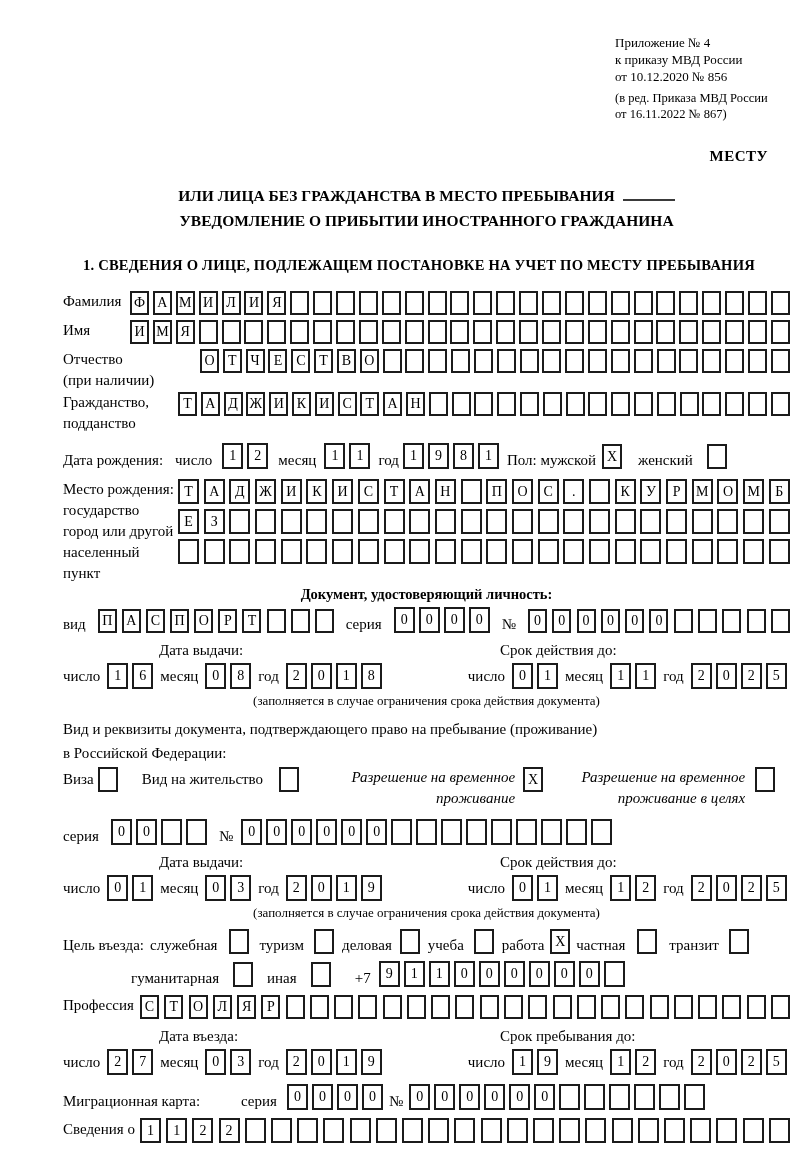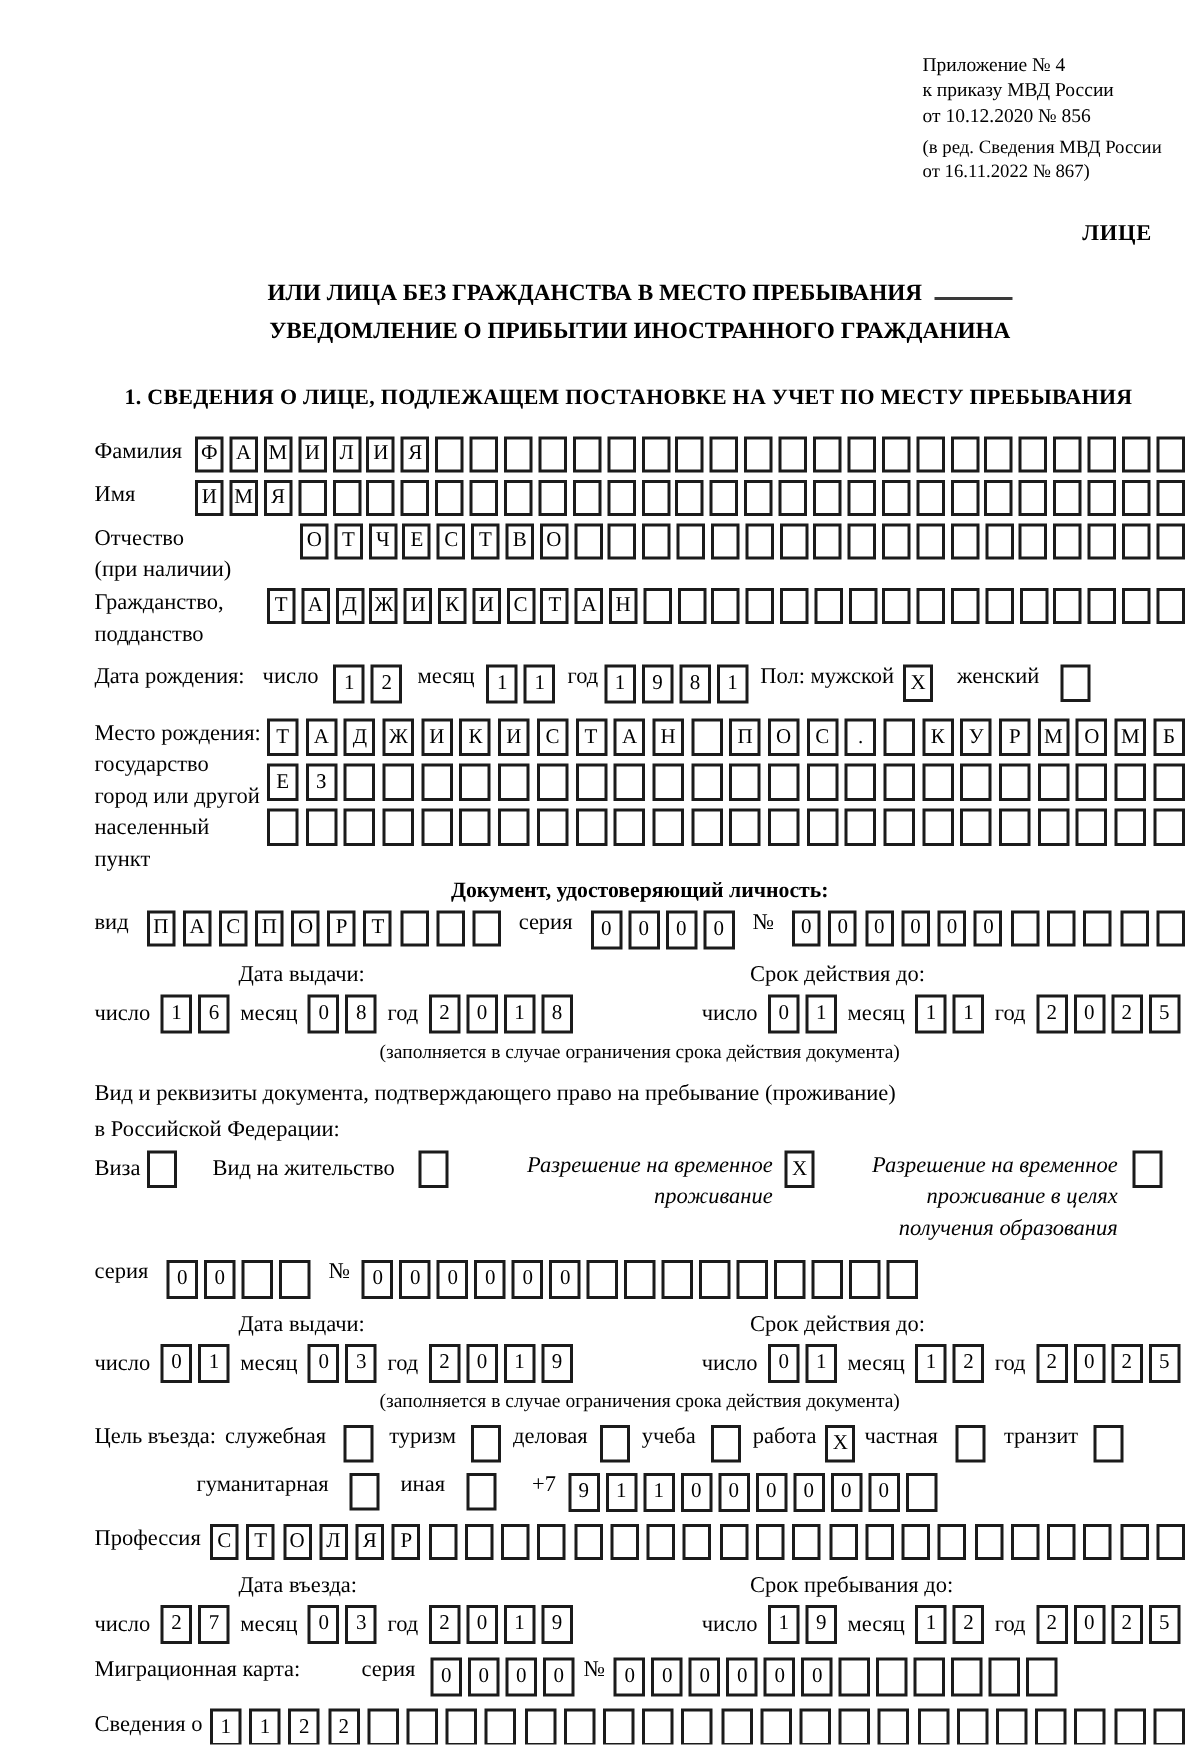--- a/index.html
+++ b/index.html
@@ -6,21 +6,21 @@
   body{width:800px;height:1163px;overflow:hidden;color:#000;
        font-family:"Liberation Serif","DejaVu Serif",serif;font-size:15px;}
   .page{padding:34px 10px 0 63px;position:relative;width:727px;}
   .hdr{margin-left:552px;font-size:13px;line-height:17px;}
   .hdr .ed{margin-top:5px;font-size:12.5px;line-height:16px;}
   .forma{text-align:right;font-weight:bold;font-size:15px;margin:26px 22px 0 0;letter-spacing:.5px;}
   .title{text-align:center;font-weight:bold;font-size:15.5px;line-height:25px;margin-top:18px;}
   .blank{display:inline-block;width:52px;border-bottom:2.5px solid #3a3a3a;height:14px;margin-left:8px;}
   .sec1{font-weight:bold;font-size:14.6px;margin-top:24px;letter-spacing:.2px;margin-left:20px;}
   .row{display:flex;align-items:flex-start;}
-  .inline{align-items:flex-start;}
+  .inline{align-items:flex-end;}
   .label{line-height:21px;}
   .boxes{display:flex;justify-content:space-between;flex:none;}
   .cell{box-sizing:border-box;width:19px;height:24px;border:2px solid #1b1b1b;background:#fff;
         display:flex;align-items:center;justify-content:center;font-size:14px;flex:none;}
   .boxes--wide .cell{width:21px;height:25px;}
   .boxes--date{justify-content:flex-start;}
   .boxes--date .cell{width:21px;height:26px;margin-right:4px;}
   .boxes--date .cell:last-child{margin-right:0;}
   .boxes--cb .cell{width:20px;height:25px;}
   .stack34 > .boxes{margin-bottom:5px;}
@@ -38,25 +38,25 @@
 </style>
 </head>
 <body>
 
 <div class="page">
 
   <div class="hdr">
     <div>Приложение № 4</div>
     <div>к приказу МВД России</div>
     <div>от 10.12.2020 № 856</div>
-    <div class="ed">(в ред. Сведения МВД России</div>
+    <div class="ed">(в ред. Приказа МВД России</div>
     <div class="ed" style="margin-top:0">от 16.11.2022 № 867)</div>
   </div>
 
-  <div class="forma">ЛИЦЕ</div>
+  <div class="forma">МЕСТУ</div>
 
   <div class="title">
     <div>
       <span>ИЛИ ЛИЦА БЕЗ ГРАЖДАНСТВА В МЕСТО ПРЕБЫВАНИЯ</span><span class="blank"></span>
     </div>
     <div>УВЕДОМЛЕНИЕ О ПРИБЫТИИ ИНОСТРАННОГО ГРАЖДАНИНА</div>
   </div>
 
   <div class="sec1">1. СВЕДЕНИЯ О ЛИЦЕ, ПОДЛЕЖАЩЕМ ПОСТАНОВКЕ НА УЧЕТ ПО МЕСТУ ПРЕБЫВАНИЯ</div>
 
@@ -419,21 +419,20 @@
     <div class="tcol ml20" style="width:196px">
       <div>Разрешение на временное</div>
       <div>проживание</div>
     </div>
     <span class="boxes boxes--cb ml8">
         <span class="cell">X</span>
       </span>
     <div class="tcol ml16" style="width:186px">
       <div>Разрешение на временное</div>
       <div>проживание в целях</div>
-      <div>получения образования</div>
     </div>
     <span class="boxes boxes--cb ml10">
         <span class="cell"></span>
       </span>
   </div>
 
   <div class="row inline" style="margin-top:10px">
     <span>серия</span>
     <span class="boxes boxes--date ml12">
         <span class="cell">0</span>

